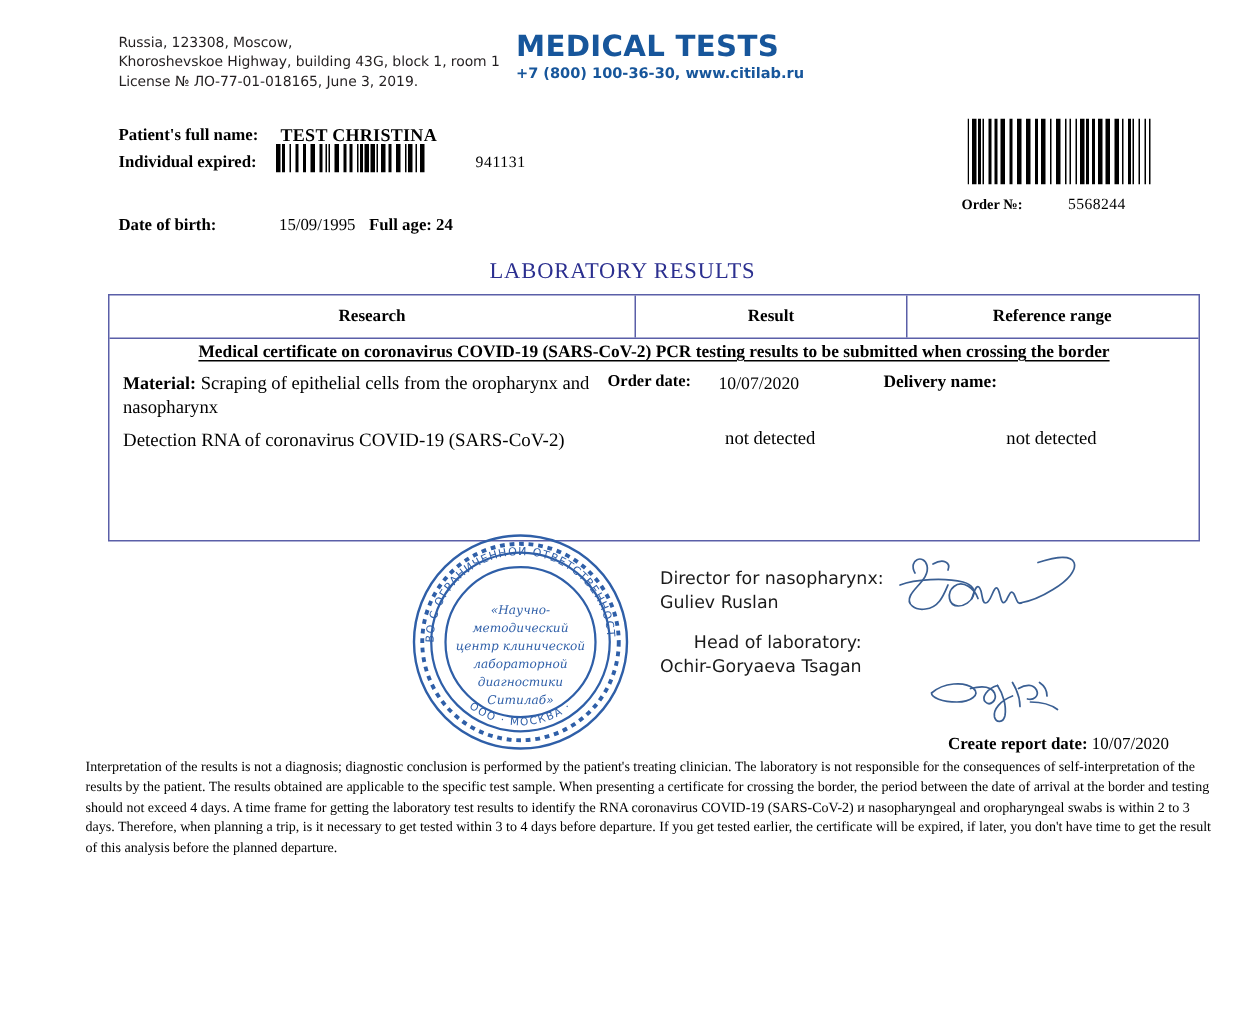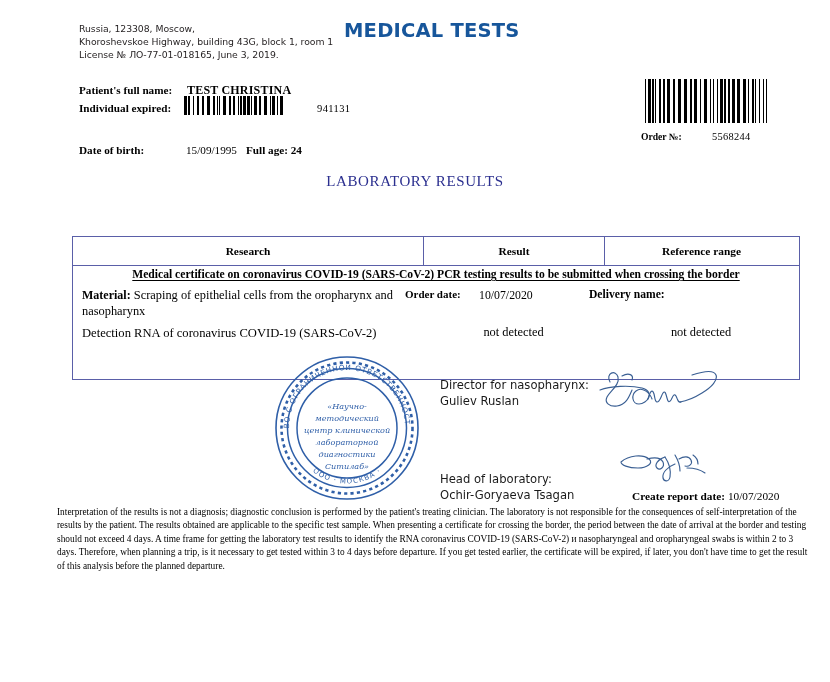--- a/index.html
+++ b/index.html
@@ -99,24 +99,23 @@
     text-align: center;
     font-family: "Liberation Serif", serif;
     font-size: 15px;
     color: #2b2f8f;
     letter-spacing: 0.6px;
   }
 
   #results-table {
     position: absolute;
     left: 72px; top: 196px;
-    width: 728px; height: 144px;
+    width: 728px; height: 165px;
     border: 1.4px solid #5a5fa8;
     box-sizing: border-box;
-    margin-top: 40px;
   }
   .thead {
     position: relative;
     height: 29px;
     border-bottom: 1.4px solid #5a5fa8;
     box-sizing: border-box;
   }
   .th {
     position: absolute;
     top: 0; height: 100%;
@@ -185,21 +184,21 @@
   #stamp {
     position: absolute;
     left: 271px; top: 352px;
     width: 152px; height: 152px;
   }
   #stamp svg { display: block; }
 
   
   .sig-block { position: absolute; font-family: "DejaVu Sans", sans-serif; font-size: 11.6px; line-height: 15.5px; color: #1a1a1a; }
   #director-block { left: 440px; top: 378px; }
-  #labhead-block  { left: 440px; top: 472px; }
+  #labhead-block  { left: 440px; top: 421px; text-align: right; }
   .sig-img { position: absolute; }
   #director-signature { left: 592px; top: 368px; width: 140px; height: 44px; }
   #labhead-signature  { left: 617px; top: 446px; width: 96px; height: 40px; }
 
   #create-report-date {
     position: absolute;
     left: 632px; top: 490px;
     font-family: "Liberation Serif", serif;
     font-size: 11.3px;
   }
@@ -221,20 +220,21 @@
 <body>
 
 <div class="page">
 
   <div class="hdr-address">Russia, 123308, Moscow,
 Khoroshevskoe Highway, building 43G, block 1, room 1
 License № ЛО-77-01-018165, June 3, 2019.</div>
 
   <div class="brand">
     <div class="brand-title">MEDICAL TESTS</div>
+    <div class="brand-sub">+7 (800) 100-36-30, www.citilab.ru</div>
   </div>
 
   <div class="lbl" id="patient-name-label">Patient's full name:</div>
   <div class="val val-strong" id="patient-name-value">TEST CHRISTINA</div>
 
   <div class="lbl" id="individual-number-label">Individual expired:</div>
   <div class="barcode" id="individual-barcode">
       <i style="width:3px"></i>
       <i style="width:1px;background:transparent"></i>
       <i style="width:2px"></i>

